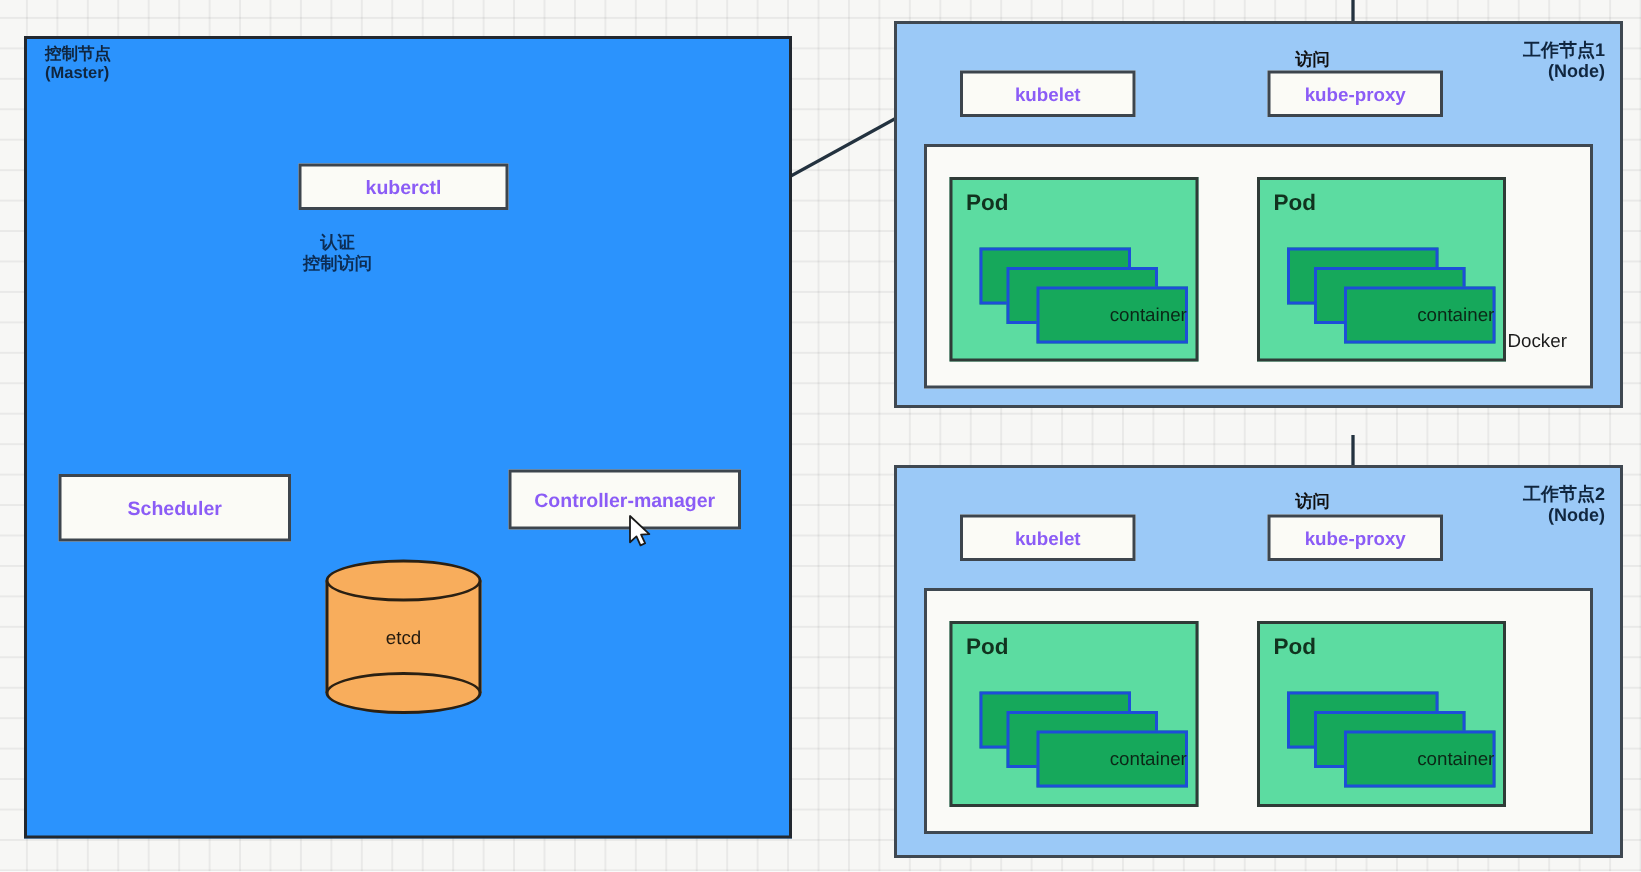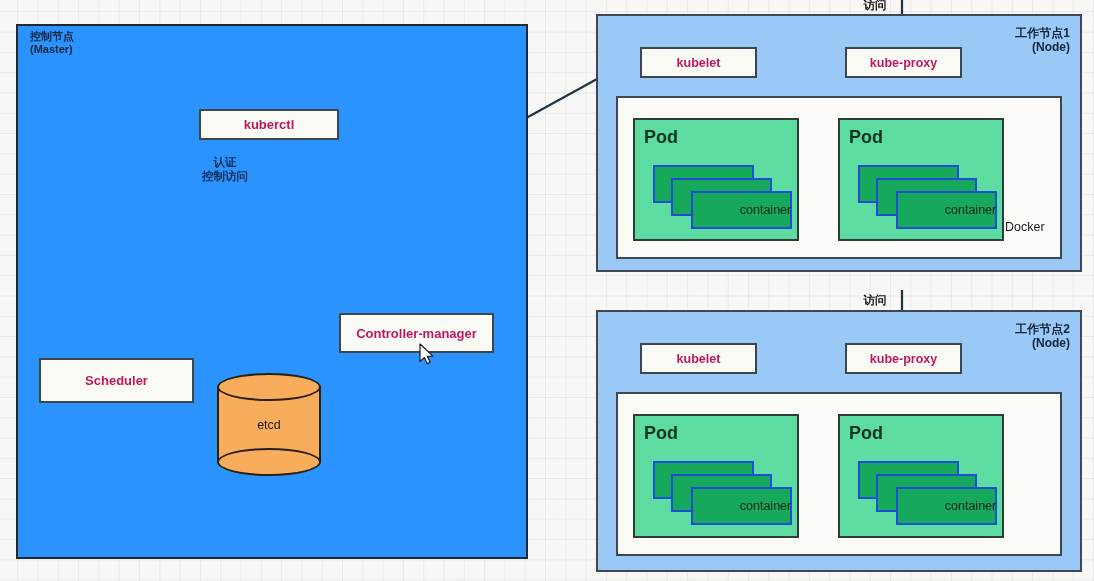--- a/index.html
+++ b/index.html
@@ -47,58 +47,59 @@
     border: 2px solid #1d4ed8;
     padding-left: 48px;
   }
 
   .wbox {
     background: #fbfbf6;
     border: 2px solid #3d454d;
     display: flex;
     align-items: center;
     justify-content: center;
-    color: #be185d;
+    color: #8b5cf6;
     font-weight: bold;
   }
 
   .zone-title {
     color: #10263f;
     font-weight: bold;
     line-height: 1.18;
     white-space: pre-line;
   }
   .zone-title.master { font-size: 11px; text-align: left; }
   .zone-title.worker { font-size: 12px; text-align: right; }
 
   .plain-label {
     color: #1b1b1b;
     font-weight: normal;
     font-size: 12.5px;
   }
   .pod-label {
     color: #11331f;
     font-weight: bold;
-    font-size: 18px;
+    font-size: 15px;
   }
   .container-label {
     color: #0b2716;
     font-size: 12.5px;
     font-weight: normal;
   }
   .edge-label {
     color: #0c2d55;
     font-weight: bold;
     font-size: 11.5px;
     line-height: 1.2;
     text-align: center;
     white-space: pre-line;
   }
   .edge-label.dark {
     color: #101010;
+    margin-top: 35px;
   }
 
   
   .cyl {
     position: absolute;
   }
   .cyl .body {
     position: absolute;
     left: 0; right: 0;
     top: 14px; bottom: 14px;
@@ -181,21 +182,21 @@
 (Master)</div>
 
   <div class="abs wbox" style="left:199px; top:109px; width:140px; height:31px; font-size:13px;">
     <span>kuberctl</span>
   </div>
 
   <div class="abs edge-label" style="left:186px; top:156px; width:78px;">认证
 控制访问</div>
 
 
-  <div class="abs wbox" style="left:39px; top:316px; width:155px; height:45px; font-size:13px;margin-top:42px;">
+  <div class="abs wbox" style="left:39px; top:316px; width:155px; height:45px; font-size:13px;">
     <span>Scheduler</span>
   </div>
 
   <div class="abs wbox" style="left:339px; top:313px; width:155px; height:40px; font-size:13px;">
     <span>Controller-manager</span>
   </div>
 
   <div class="cyl" style="left:217px; top:373px; width:104px; height:103px;">
     <div class="body"></div>
     <div class="bottom"></div>

